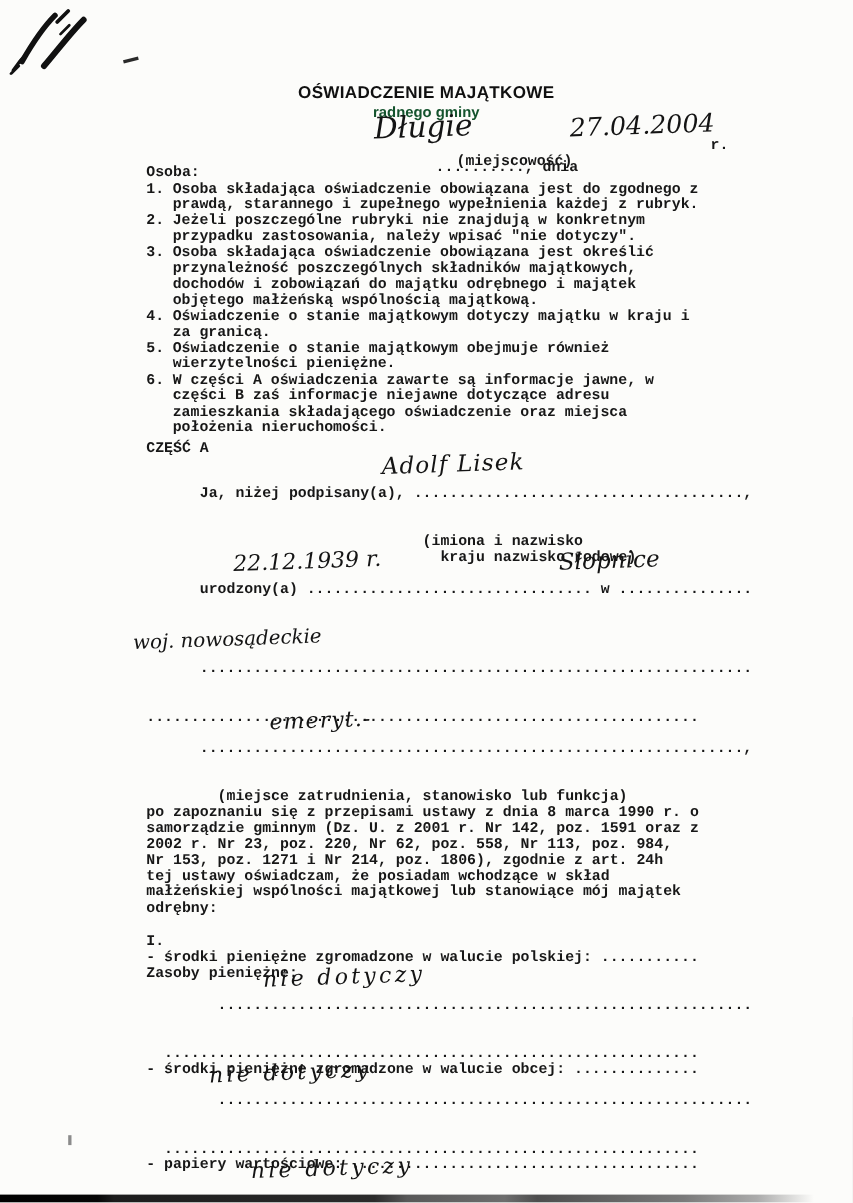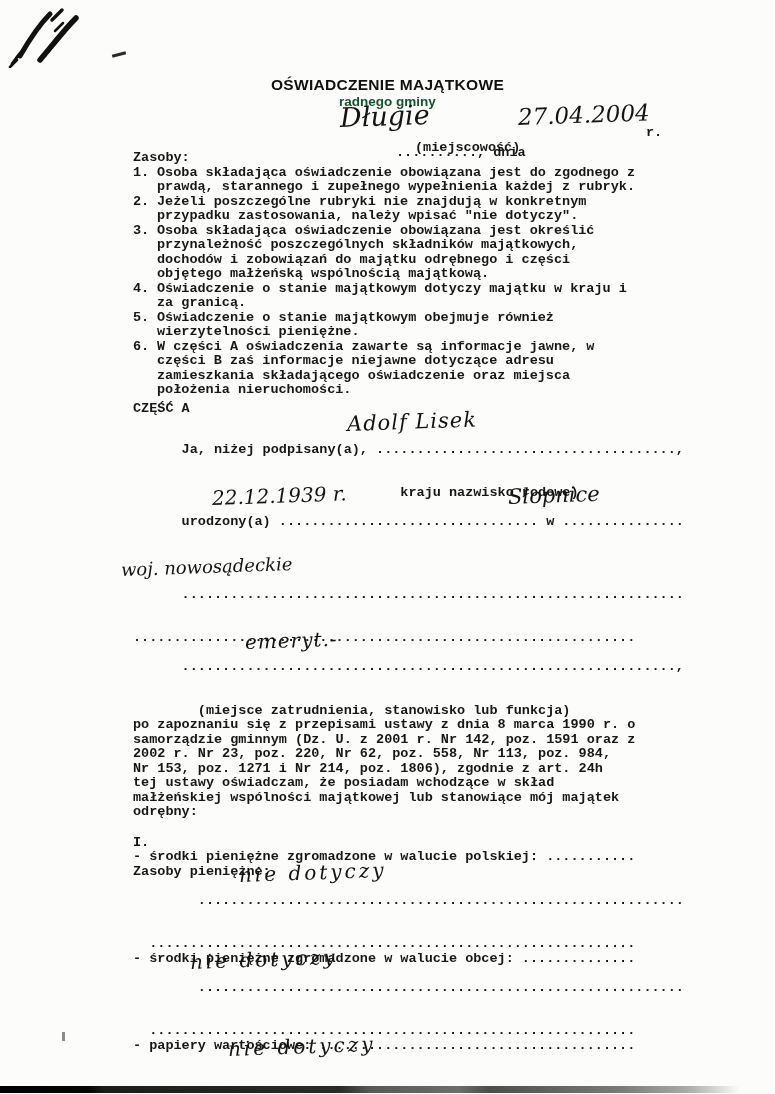--- a/index.html
+++ b/index.html
@@ -50,37 +50,37 @@
   <div class="pd-wrap rel">
     <span class="hw" style="left:2px;top:-2px;font-size:27px;">Długie</span>
     <span class="t" style="position:absolute;left:58px;top:22px;margin-top:20px;">.........., dnia</span>
     <span class="hw" style="left:180px;top:0px;font-size:23px;">27.04.2004</span>
     <span class="t" style="position:absolute;left:308px;top:22px;">r.</span>
     <span class="t" style="position:absolute;left:77px;top:37px;">(miejscowość)</span>
   </div>
 
   <div class="doc">
 
-    <div class="t">Zasoby:</div>
+    <div class="t">Osoba:</div>
 
     <div class="item">
       <span class="t num">1.</span>
       <div class="t wrapt itext">Osoba składająca oświadczenie obowiązana jest do zgodnego z
 prawdą, starannego i zupełnego wypełnienia każdej z rubryk.</div>
     </div>
     <div class="item">
       <span class="t num">2.</span>
       <div class="t wrapt itext">Jeżeli poszczególne rubryki nie znajdują w konkretnym
 przypadku zastosowania, należy wpisać "nie dotyczy".</div>
     </div>
     <div class="item">
       <span class="t num">3.</span>
       <div class="t wrapt itext">Osoba składająca oświadczenie obowiązana jest określić
 przynależność poszczególnych składników majątkowych,
-dochodów i zobowiązań do majątku odrębnego i części
+dochodów i zobowiązań do majątku odrębnego i majątek
 objętego małżeńską wspólnością majątkową.</div>
     </div>
     <div class="item">
       <span class="t num">4.</span>
       <div class="t wrapt itext">Oświadczenie o stanie majątkowym dotyczy majątku w kraju i
 za granicą.</div>
     </div>
     <div class="item">
       <span class="t num">5.</span>
       <div class="t wrapt itext">Oświadczenie o stanie majątkowym obejmuje również
@@ -93,20 +93,21 @@
 zamieszkania składającego oświadczenie oraz miejsca
 położenia nieruchomości.</div>
     </div>
 
     <div class="t mt22">CZĘŚĆ A</div>
 
     <div class="t rel mt12">
       <span>Ja, niżej podpisany(a), .....................................,</span>
       <span class="hw" style="left:214px;top:-11px;font-size:21px;letter-spacing:1px;">Adolf Lisek</span>
     </div>
+    <div class="t">                               (imiona i nazwisko</div>
     <div class="t">                                 kraju nazwisko rodowe)</div>
 
     <div class="t rel">
       <span>urodzony(a) ................................ w ...............</span>
       <span class="hw" style="left:79px;top:-10px;font-size:20px;">22.12.1939 r.</span>
       <span class="hw" style="left:375px;top:-11px;font-size:21px;">Słopnice</span>
     </div>
 
     <div class="t rel">
       <span>..............................................................</span>

